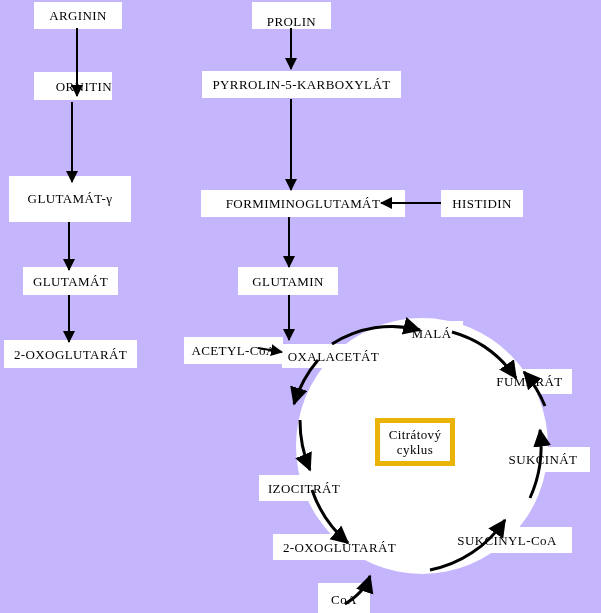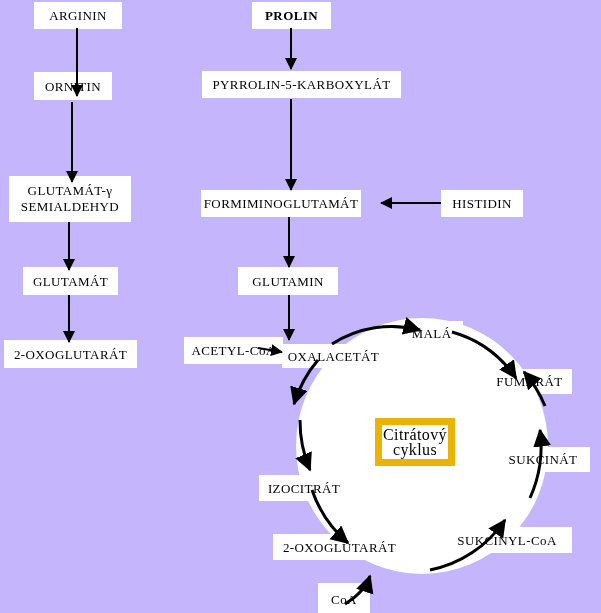--- a/index.html
+++ b/index.html
@@ -28,27 +28,27 @@
     line-height:15px;
     letter-spacing:0.4px;
     display:flex;
     align-items:center;
     justify-content:center;
     text-align:center;
     white-space:nowrap;
     box-sizing:border-box;
     z-index:6;
   }
-  .lbl.bold{font-weight:bold;}
+  .lbl.bold{font-weight:normal;align-items:flex-end;}
   .lbl.two-line{white-space:normal;line-height:16px;}
 
   
   .lbl.bordered{
-    border:7px solid #eab308;
-    font-size:16px;
+    border:5px solid #eab308;
+    font-size:13px;
     line-height:15px;
     white-space:normal;
   }
 
   
   #arcs{position:absolute;left:0;top:0;width:601px;height:613px;z-index:7;pointer-events:none;}
 </style>
 </head>
 <body>
 
@@ -91,34 +91,33 @@
   </svg>
 
   <div class="lbl" style="left:34px;top:2px;width:88px;height:27px;">
     <span>ARGININ</span>
   </div>
 
   <div class="lbl bold" style="left:252px;top:2px;width:79px;height:27px;">
     <span>PROLIN</span>
   </div>
 
-  <div class="lbl" style="left:34px;top:72px;width:78px;height:28px;">
+  <div class="lbl" style="left:34px;top:72px;width:78px;height:28px;justify-content:flex-end;">
     <span>ORNITIN</span>
   </div>
 
   <div class="lbl" style="left:202px;top:71px;width:199px;height:27px;">
     <span>PYRROLIN-5-KARBOXYLÁT</span>
   </div>
 
   <div class="lbl two-line" style="left:9px;top:176px;width:122px;height:46px;flex-direction:column;">
     <span>GLUTAMÁT-γ</span>
-    <span>SEMIALDEHYD</span>
   </div>
 
-  <div class="lbl" style="left:201px;top:190px;width:160px;height:27px;">
+  <div class="lbl" style="left:201px;top:190px;width:204px;height:27px;">
     <span>FORMIMINOGLUTAMÁT</span>
   </div>
 
   <div class="lbl" style="left:441px;top:190px;width:82px;height:27px;">
     <span>HISTIDIN</span>
   </div>
 
   <div class="lbl" style="left:23px;top:267px;width:95px;height:28px;">
     <span>GLUTAMÁT</span>
   </div>

